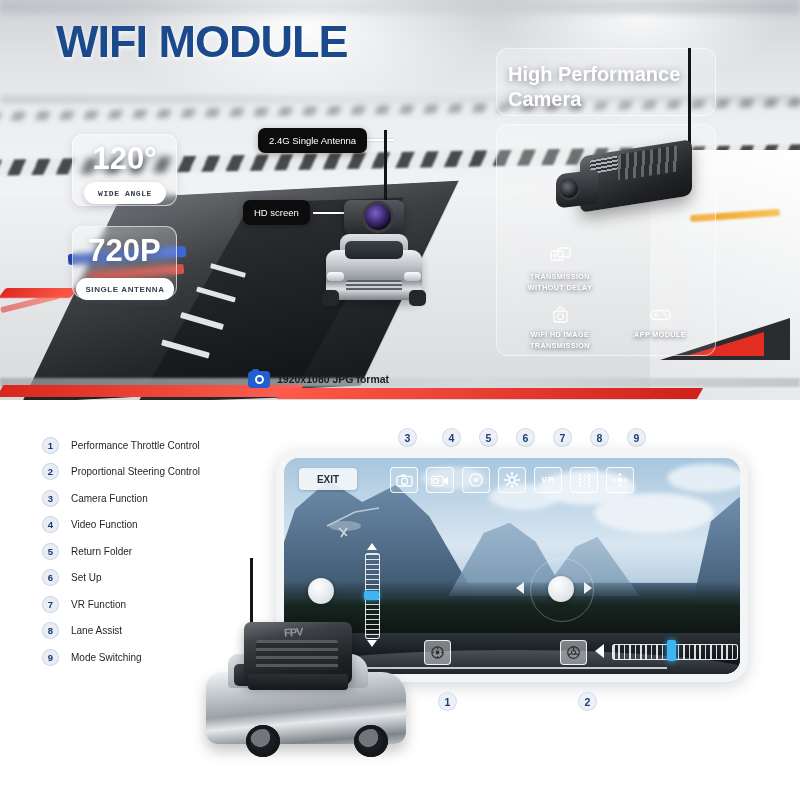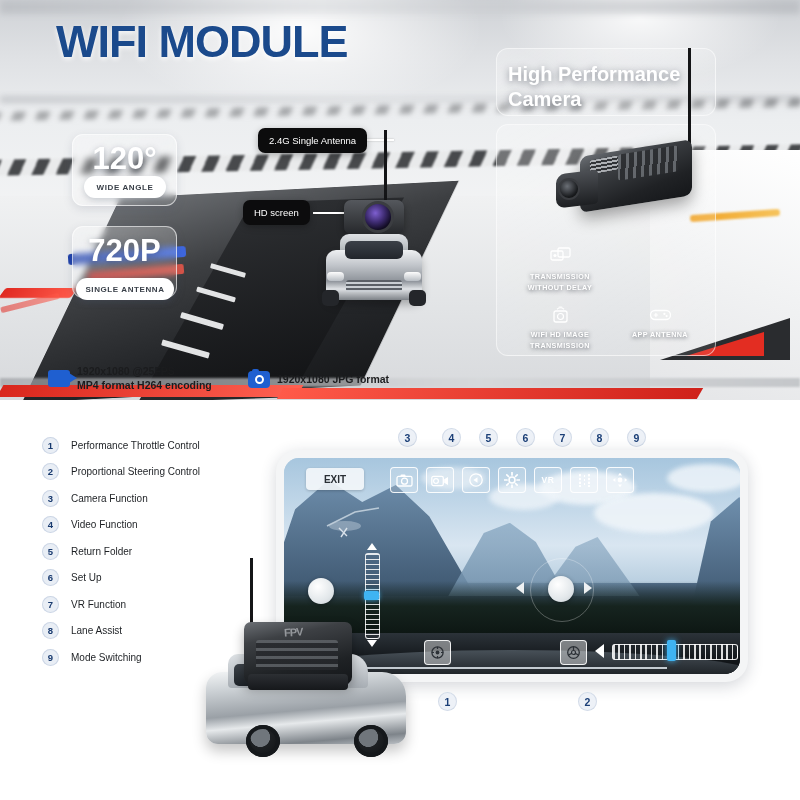--- a/index.html
+++ b/index.html
@@ -171,21 +171,21 @@
   .forest{position:absolute;left:0;bottom:17%;width:100%;height:26%;
     background:linear-gradient(180deg,rgba(28,48,42,.0),#16241f 45%,#0c1512);}
   .road{position:absolute;left:0;bottom:0;width:100%;height:19%;
     background:linear-gradient(180deg,#2c3339,#14181c 60%,#0b0e10);}
   .hood{position:absolute;left:-6%;bottom:-2%;width:112%;height:13%;border-radius:50% 50% 0 0 / 100% 100% 0 0;
     background:linear-gradient(180deg,#4a535b,#1b1f23);opacity:.95;}
   .roadline{position:absolute;left:16%;bottom:2.5%;width:68%;height:2px;background:#dfe6ec;opacity:.85;}
   .glider{position:absolute;left:9%;top:22%;width:56px;height:36px;opacity:.9;}
 
   
-  .exitbtn{position:absolute;left:22px;top:10px;width:58px;height:22px;border-radius:4px;
+  .exitbtn{position:absolute;left:15px;top:10px;width:58px;height:22px;border-radius:4px;
     background:rgba(246,248,250,.88);display:flex;align-items:center;justify-content:center;
     font-size:10px;font-weight:bold;color:#2a2f35;box-shadow:0 1px 3px rgba(0,0,0,.2);}
   .tbar{position:absolute;left:106px;top:9px;display:flex;gap:8px;}
   .tbtn{width:26px;height:24px;border-radius:4px;border:1.4px solid rgba(255,255,255,.9);
     background:rgba(255,255,255,.16);display:flex;align-items:center;justify-content:center;}
   .tbtn svg{display:block;}
   .vrtxt{font-size:8.5px;font-weight:bold;color:#fff;letter-spacing:.5px;}
 
   .vslider{position:absolute;left:81px;top:95px;width:13px;height:84px;border:1.4px solid rgba(255,255,255,.85);
     border-radius:3px;background:repeating-linear-gradient(180deg,rgba(255,255,255,.85) 0 1.4px, rgba(255,255,255,0) 1.4px 5px);}
@@ -263,21 +263,21 @@
     <div class="red-tri"></div>
     <div class="gry-bot"></div>
     <div class="red-bot1"></div>
     <div class="red-bot2"></div>
 
     <div class="title">WIFI MODULE</div>
 
     <div class="gbadge" style="left:72px;top:134px;">
       <div class="big">120°</div>
     </div>
-    <div class="gpill" style="left:84px;top:176px;width:82px;">
+    <div class="gpill" style="left:84px;top:182px;width:82px;font-family:Liberation Mono, monospace;">
       <span>WIDE ANGLE</span>
     </div>
 
     <div class="gbadge" style="left:72px;top:226px;">
       <div class="big">720P</div>
     </div>
     <div class="gpill" style="left:76px;top:278px;width:98px;">
       <span>SINGLE ANTENNA</span>
     </div>
 
@@ -342,31 +342,24 @@
 
     <div class="feat" style="left:608px;top:302px;">
       <div class="fi">
         <svg width="23" height="15" viewBox="0 0 23 15">
             <rect x="1.5" y="3.5" width="20" height="9" rx="4.5" fill="none" stroke="#fff" stroke-width="1.3"></rect>
             <path d="M5.2 8 h3.4 M6.9 6.3 v3.4" stroke="#fff" stroke-width="1.2" stroke-linecap="round"></path>
             <circle cx="15.4" cy="6.9" r="1.1" fill="#fff"></circle>
             <circle cx="17.6" cy="9.1" r="1.1" fill="#fff"></circle>
           </svg>
       </div>
-      <div class="ft" style="white-space:pre-line">APP ANTENNA</div>
+      <div class="ft" style="white-space:pre-line">APP MODULE</div>
     </div>
 
     <div class="specrow">
-      <div class="sp" style="left:48px;top:2px;">
-        <div class="icn-blue cam"></div>
-        <div class="txt">
-          <div>1920x1080 @25FPS</div>
-          <div>MP4 format  H264 encoding</div>
-        </div>
-      </div>
       <div class="sp" style="left:248px;top:9px;">
         <div class="icn-blue photo"></div>
         <div class="txt">1920x1080  JPG format</div>
       </div>
     </div>
   </div>
 
   <div class="bottom">
 
     <div class="legend">

